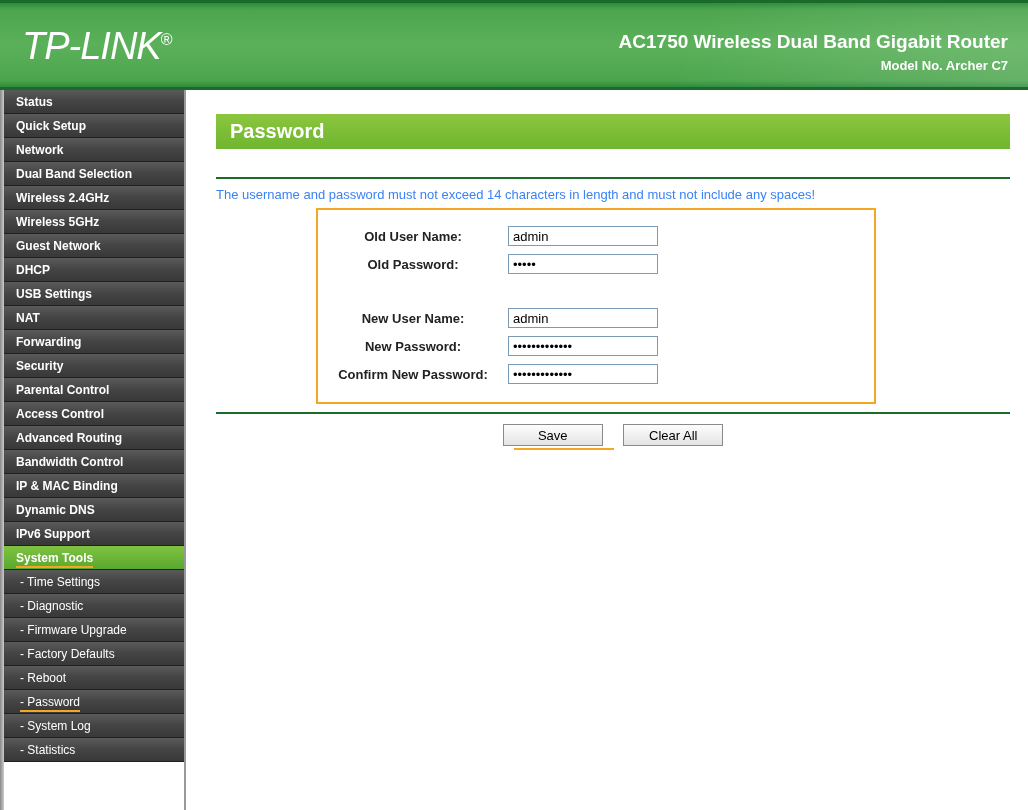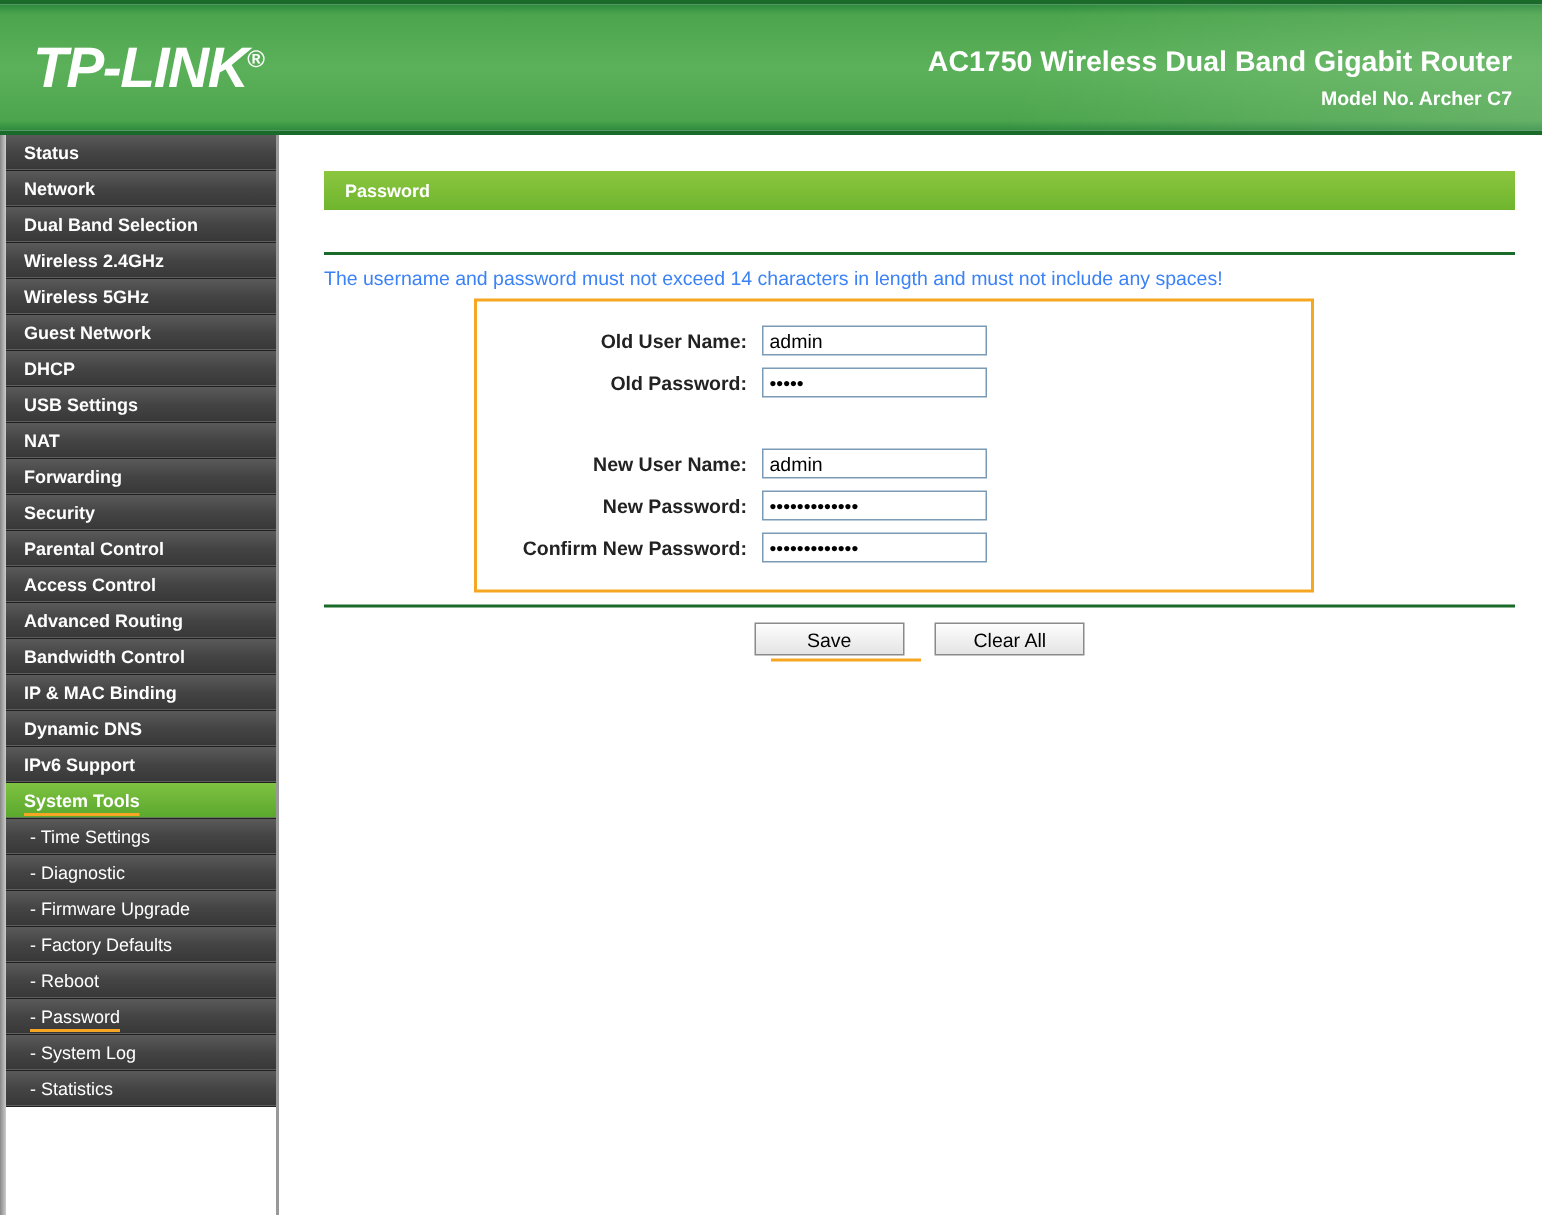--- a/index.html
+++ b/index.html
@@ -1,36 +1,36 @@
 <!DOCTYPE html>
 <html><head>
   <meta charset="utf-8">
   <style>
     * {margin:0;padding:0;box-sizing:border-box;font-family:Arial,Helvetica,sans-serif}
     body{width:1028px;height:810px;overflow:hidden;background:#fff}
     .header{height:90px;background:linear-gradient(to bottom,#2d8a3e 0%,#4ca54d 8%,#5bb15a 50%,#4ca54d 92%,#2d8a3e 100%);position:relative;border-top:3px solid #1a6b2a;border-bottom:3px solid #1a6b2a}
     .header::before{content:"";position:absolute;right:0;top:0;bottom:0;width:450px;background:radial-gradient(ellipse 600px 300px at 100% 100%, rgba(255,255,255,0.15) 0%,transparent 60%)}
-    .logo{position:absolute;left:22px;top:22px;color:#fff;font-size:38px;font-weight:700;letter-spacing:-1px;font-style:italic}
+    .logo{position:absolute;left:22px;top:22px;color:#fff;font-size:38px;font-weight:400;letter-spacing:-1px;font-style:italic}
     .logo-reg{font-size:16px;vertical-align:super;font-style:normal}
     .header-title{position:absolute;right:20px;top:28px;color:#fff;font-size:19px;font-weight:bold;text-align:center}
     .header-model{position:absolute;right:20px;top:55px;color:#fff;font-size:13px;font-weight:bold;text-align:center}
     .container{display:flex;height:809px}
     .sidebar{width:186px;background:#fff;border-right:2px solid #999;flex-shrink:0;position:relative}
     .sidebar::before{content:"";position:absolute;left:0;top:0;bottom:0;width:4px;background:linear-gradient(to right,#888,#ccc)}
     .nav-item{display:block;height:24px;line-height:24px;padding-left:16px;color:#fff;font-size:12px;font-weight:bold;cursor:pointer;border-bottom:1px solid #202020;background:linear-gradient(to bottom,#5a5a5a 0%,#444 50%,#383838 100%)}
     .nav-item.active{background:linear-gradient(to bottom,#7fc241 0%,#5aa82e 100%)}
     .nav-sub{padding-left:20px;font-weight:normal}
     .nav-item.active .underline,.nav-item.sub-active .underline{border-bottom:2px solid #f5a623;padding-bottom:1px}
     .content{flex:1;padding:24px 18px 0 30px;overflow:hidden}
-    .page-title{background:linear-gradient(to bottom,#8cc63f 0%,#6fb52e 100%);color:#fff;font-size:12px;font-weight:bold;padding:6px 14px;margin-bottom:28px}
+    .page-title{background:linear-gradient(to bottom,#8cc63f 0%,#6fb52e 100%);color:#fff;font-size:20px;font-weight:bold;padding:6px 14px;margin-bottom:28px}
     .hr-green{height:2px;background:#1a6b2a;margin-bottom:8px}
     .warning{color:#3b82f6;font-size:13px;margin-bottom:6px}
     .form-box{border:2px solid #f5a623;padding:12px 10px 14px;margin:0 0 8px 100px;width:560px}
     .form-row{display:flex;align-items:center;height:28px}
-    .form-label{width:180px;text-align:right;font-size:13px;font-weight:bold;color:#222;padding-right:10px}
+    .form-label{width:180px;text-align:center;font-size:13px;font-weight:bold;color:#222;padding-right:10px}
     .form-input{width:150px;height:20px;border:1px solid #7a9ab5;padding:1px 4px;font-size:13px}
     .gap{height:26px}
     .btn-row{text-align:center;margin-top:10px}
     .btn{width:100px;height:22px;font-size:13px;background:linear-gradient(to bottom,#fdfdfd,#e4e4e4);border:1px solid #8a8a8a;cursor:pointer;margin:0 8px}
     .save-underline{display:block;width:100px;height:2px;background:#f5a623;margin:2px auto 0;margin-left:298px}
     .nav-item.sub-active{background:linear-gradient(to bottom,#5a5a5a 0%,#444 50%,#383838 100%)}
     .nav-item.sub-active{color:#fff}
   </style>
 </head>
 <body>
@@ -39,20 +39,21 @@
   <div class="logo">
     <span>TP-LINK</span><span class="logo-reg">®</span>
   </div>
   <div class="header-title">AC1750 Wireless Dual Band Gigabit Router</div>
   <div class="header-model">Model No. Archer C7</div>
 </div>
 
 <div class="container">
   <div class="sidebar" id="sidebar">
       <a class="nav-item">Status</a>
+      <a class="nav-item">Quick Setup</a>
       <a class="nav-item">Network</a>
       <a class="nav-item">Dual Band Selection</a>
       <a class="nav-item">Wireless 2.4GHz</a>
       <a class="nav-item">Wireless 5GHz</a>
       <a class="nav-item">Guest Network</a>
       <a class="nav-item">DHCP</a>
       <a class="nav-item">USB Settings</a>
       <a class="nav-item">NAT</a>
       <a class="nav-item">Forwarding</a>
       <a class="nav-item">Security</a>

